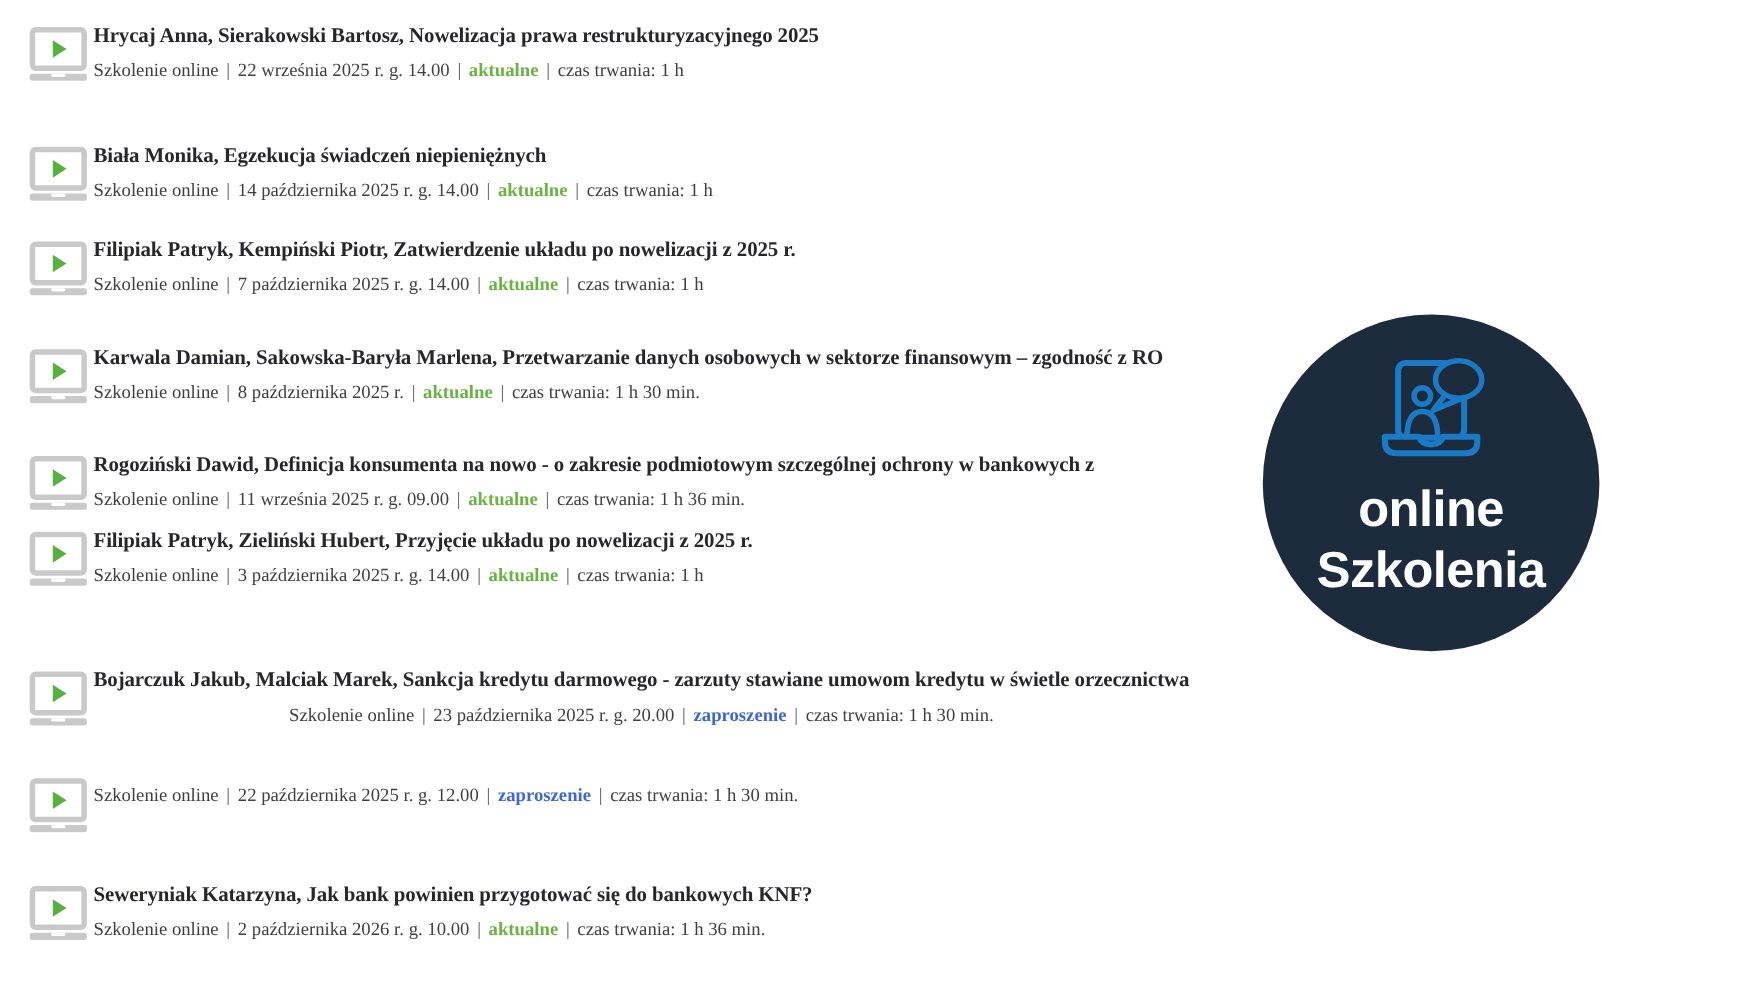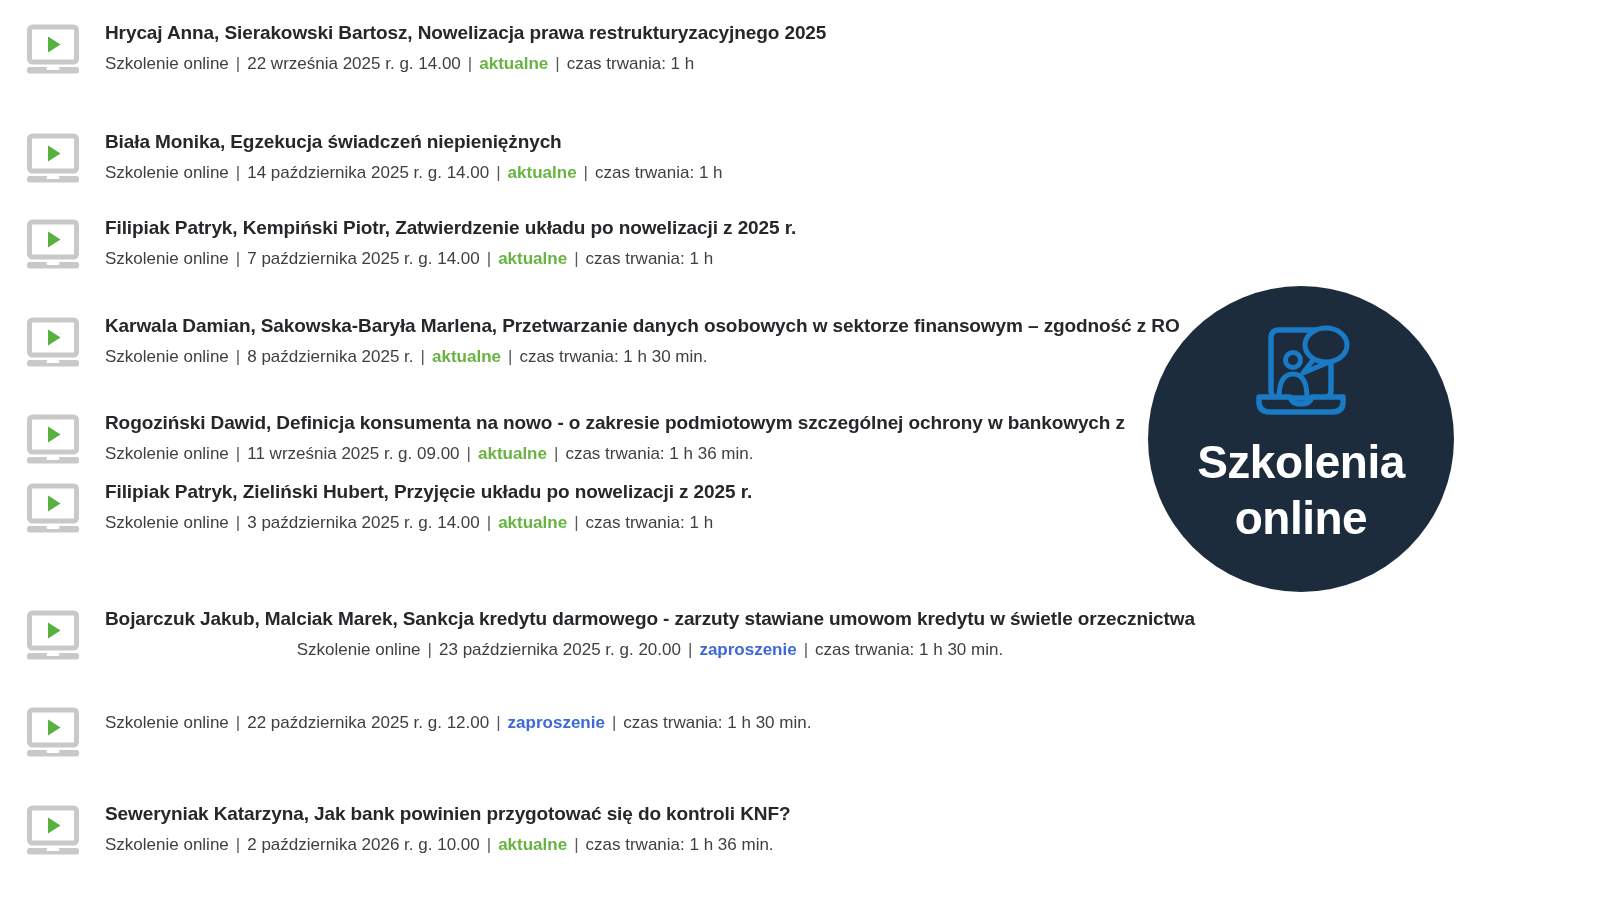--- a/index.html
+++ b/index.html
@@ -26,21 +26,21 @@
     display: flex;
     align-items: flex-start;
     white-space: nowrap;
     cursor: pointer;
   }
   .row-icon {
     flex: 0 0 auto;
     width: 56px; height: 50px;
     margin-top: 3px;
   }
-  .row-text { margin-left: 24px; }
+  .row-text { margin-left: 4px; font-family: Liberation Serif, serif; }
   .title {
     margin: 0;
     font-size: 19px;
     line-height: 24px;
     font-weight: 700;
     color: var(--title);
     letter-spacing: -0.1px;
   }
   .meta {
     margin: 8px 0 0 0;
@@ -206,21 +206,21 @@
   <article class="row" style="top: 802px;">
     <span class="row-icon">
       <svg width="56" height="50" viewBox="0 0 56 50" aria-hidden="true">
         <rect x="4.5" y="3" width="47" height="35" rx="3" fill="#ffffff" stroke="var(--gray-icon)" stroke-width="5"></rect>
         <polygon points="23,12.5 35.5,20.5 23,28.5" fill="var(--play-green)"></polygon>
         <rect x="2" y="43" width="52" height="6.5" rx="2.5" fill="var(--gray-icon)"></rect>
         <rect x="21.5" y="43" width="13" height="3" rx="1.5" fill="#ffffff"></rect>
       </svg>
     </span>
     <div class="row-text">
-      <h3 class="title">Seweryniak Katarzyna, Jak bank powinien przygotować się do kontroli KNF?</h3>
+      <h3 class="title">Seweryniak Katarzyna, Jak bank powinien przygotować się do bankowych KNF?</h3>
       <p class="meta"><span>Szkolenie online</span><span class="sep">|</span><span>2 października 2026 r. g. 10.00</span><span class="sep">|</span><span class="status status-aktualne">aktualne</span><span class="sep">|</span><span>czas trwania: 1 h 36 min.</span></p>
     </div>
   </article>
 </main>
 
 <div id="badge">
   <svg id="badge-icon" width="128" height="102" viewBox="0 0 128 100" fill="none">
 
     <rect x="34" y="5" width="60" height="68" rx="7" stroke="var(--badge-blue)" stroke-width="5.5"></rect>
 
@@ -228,16 +228,16 @@
 
     <path d="M 42 73 C 42 55 48 49 56 49 C 64 49 70 55 70 73" stroke="var(--badge-blue)" stroke-width="5"></path>
 
     <path d="M 80 30 L 66 48 L 90 38 Z" fill="var(--badge-bg)" stroke="var(--badge-blue)" stroke-width="5" stroke-linejoin="round"></path>
 
     <ellipse cx="89" cy="20" rx="21" ry="17" fill="var(--badge-bg)" stroke="var(--badge-blue)" stroke-width="5"></ellipse>
 
     <path d="M 22 72 H 53 Q 55.5 79 64 79 Q 72.5 79 75 72 H 106 V 77 Q 106 87 95 87 H 33 Q 22 87 22 77 Z" fill="var(--badge-bg)" stroke="var(--badge-blue)" stroke-width="5.5" stroke-linejoin="round"></path>
   </svg>
   <div class="badge-text">
+    <span>online</span>
     <span>Szkolenia</span>
-    <span>online</span>
   </div>
 </div>
 
 </body></html>

